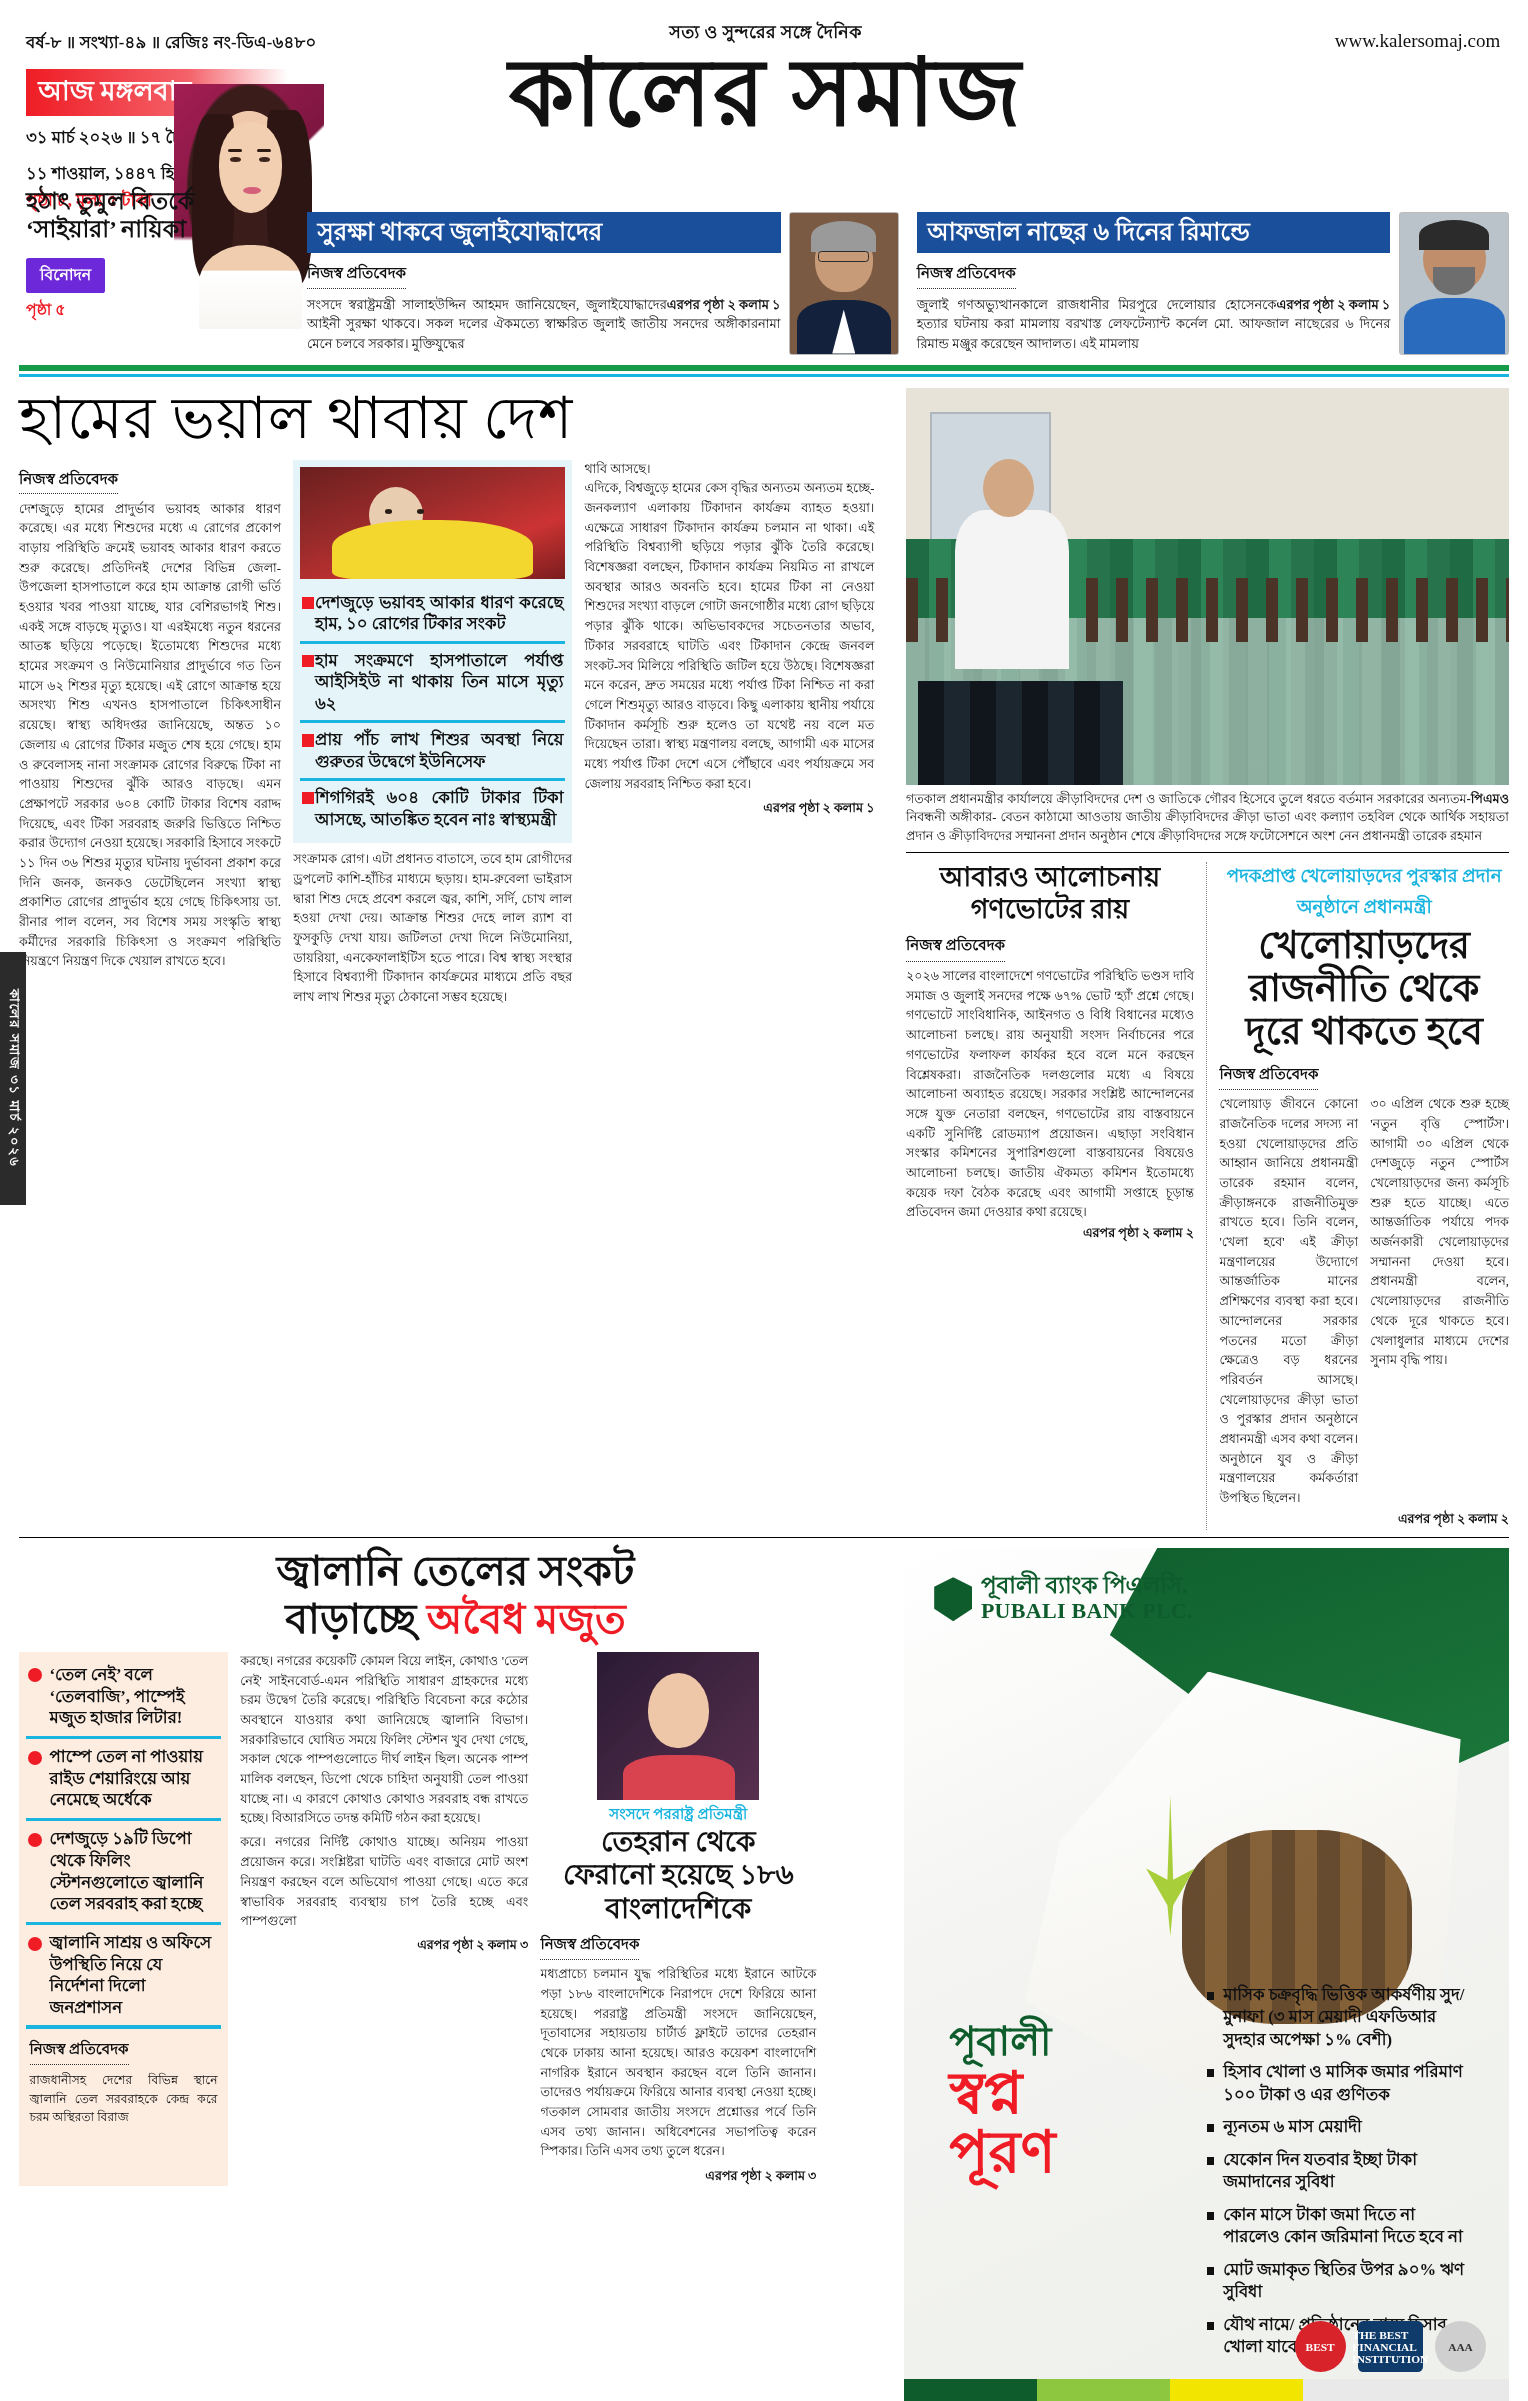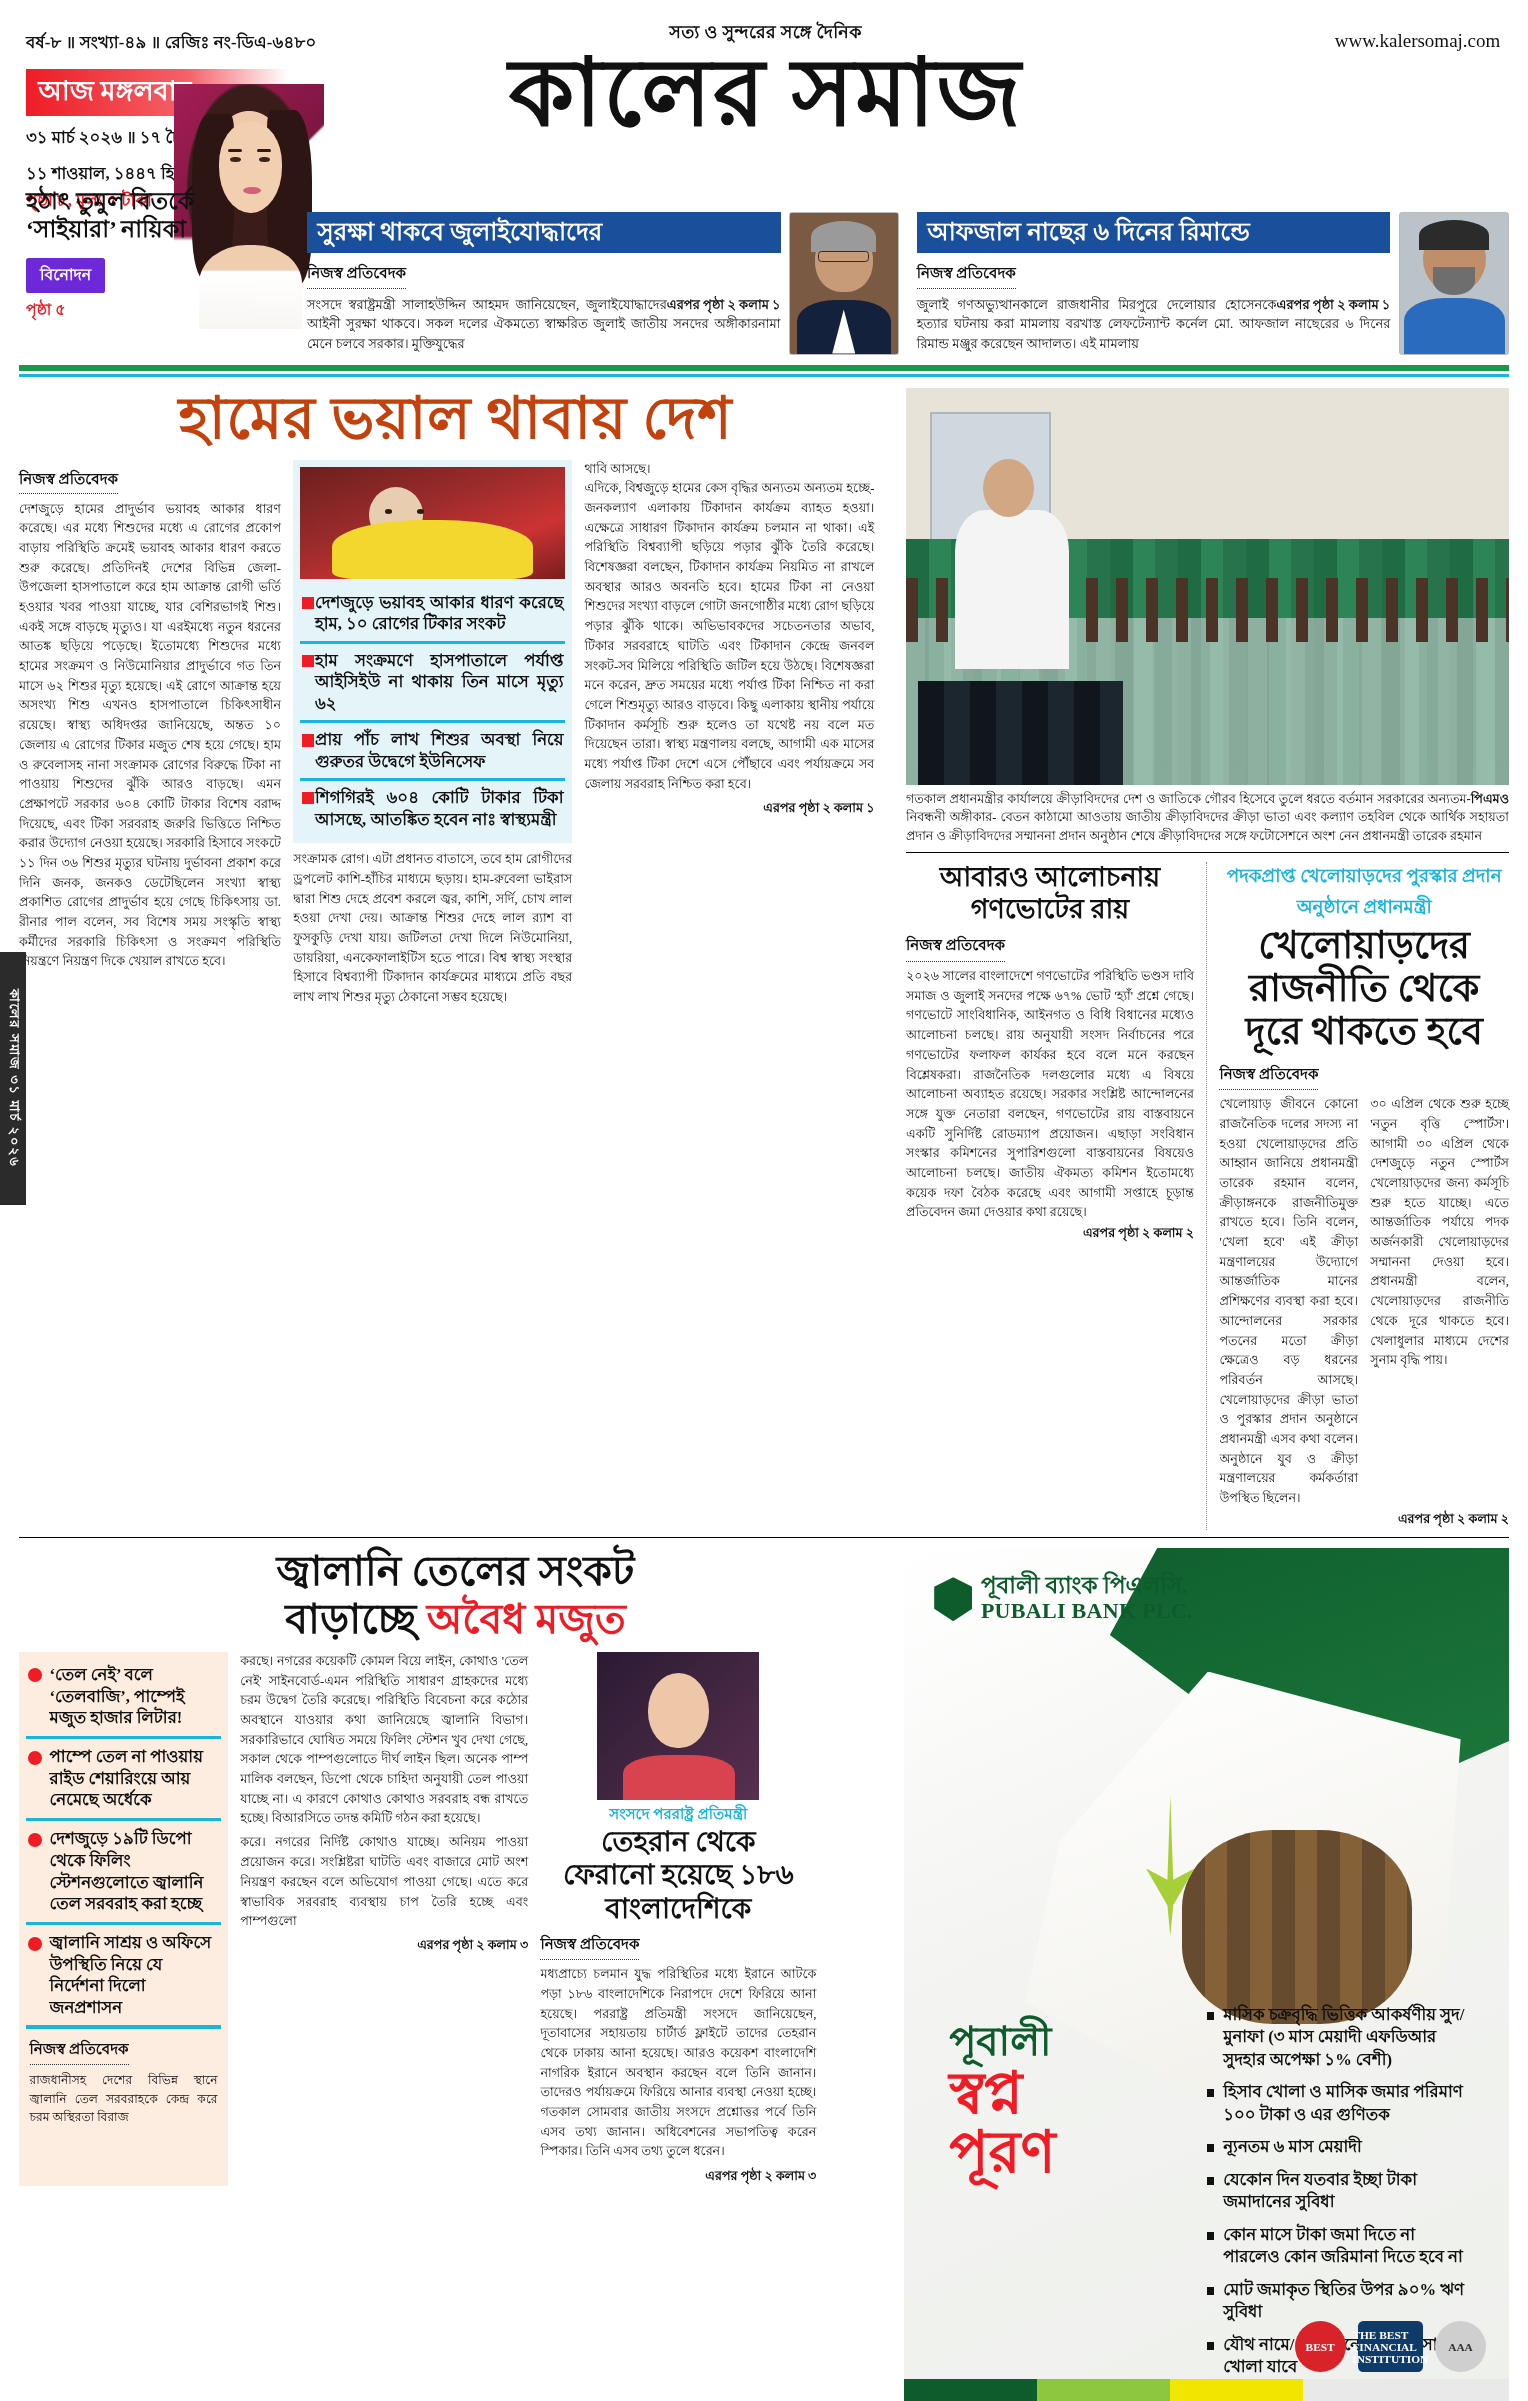--- a/index.html
+++ b/index.html
@@ -110,22 +110,22 @@
     background:#2a6bbd; border-radius:40% 40% 0 0;}
 
   
   .rule-green { height: 6.1px; background: #169b4b; margin-top: 10.5px; }
   .rule-cyan { height: 3.5px; background: #19b5e0; margin-top: 2.6px; }
   .hr-thin { height: 0.9px; background: #000; margin: 7px 0; }
 
   
   .lead-zone { display: flex; gap: 14px; margin-top: 10.5px; }
   .lead-left { width: 873px; }
-  .lead-head { color: #c2410c; font-size: 58px; font-weight: bold;
-               line-height: 1.06; letter-spacing: 0.9px; text-align: center; }
+  .lead-head { color: #000000; font-size: 58px; font-weight: normal;
+               line-height: 1.06; letter-spacing: 0.9px; }
   .lead-cols { display: flex; gap: 12.2px; margin-top: 10.5px; }
   .col { font-size: 12.7px; line-height: 1.55; text-align: justify; }
   .col p { margin-bottom: 4.4px; }
   .c1 { width: 262px; }
   .c2 { width: 279px; }
   .c3 { width: 290px; }
 
   
   .bullets { background: #e4f4f8; padding: 7px; }
   .bul-photo { width: 100%; height: 112px; background:
@@ -213,21 +213,21 @@
   .pb-plant { position:absolute; left:40%; top:28%; width:8%; height:16%;
     background:#a8cf3a; clip-path: polygon(50% 0,56% 60%,100% 52%,56% 78%,50% 100%,44% 78%,0 52%,44% 60%); }
   .pb-logo { position:absolute; left:30px; top:26px; display:flex; align-items:center; gap:8.7px; }
   .pb-seal { width: 38px; height: 44px; background:#0e5c2c;
     clip-path: polygon(50% 0,100% 22%,100% 72%,50% 100%,0 72%,0 22%); }
   .pb-name-bn { color:#0e5c2c; font-size:23px; font-weight:bold; line-height:1.05; }
   .pb-name-en { color:#0e5c2c; font-size:22px; font-weight:bold; letter-spacing:0.3px; }
   .pb-slogan { position:absolute; left:45px; top:472px; }
   .pb-slogan .l1 { color:#0e5c2c; font-size:40px; font-weight:bold; line-height:1.1; }
   .pb-slogan .l2 { color:#ef1c25; font-size:58px; font-weight:bold; line-height:1.02; }
-  .pb-feats { position:absolute; left:50%; top:456px; width:44%; }
+  .pb-feats { position:absolute; left:50%; top:436px; width:44%; }
   .pb-feat { display:flex; gap:8.7px; margin-bottom:10.5px; }
   .pb-sq { width:7.9px; height:7.9px; background:#111; flex:none; margin-top:7.9px;}
   .pb-feat-tx { font-size:16.6px; font-weight:bold; line-height:1.34; }
   .pb-strip { position:absolute; left:0; right:0; bottom:0; height:51px;
     background: linear-gradient(90deg,#0e5c2c 0 22%, #8dc63f 22% 44%, #f2e500 44% 66%, #e9e9e9 66% 100%); }
   .pb-awards { position:absolute; right:23px; bottom:58px; display:flex; gap:12.2px; align-items:center; }
   .pb-badge { width:51px; height:51px; border-radius:50%; background:#cfcfcf;
     display:flex; align-items:center; justify-content:center; font-size:11.4px; font-weight:bold; color:#333;}
   .pb-badge.sq { border-radius:5.2px; width:65px; background:#0f3b6b; color:#fff; }
   .pb-badge.red { background:#d8232a; color:#fff; }

